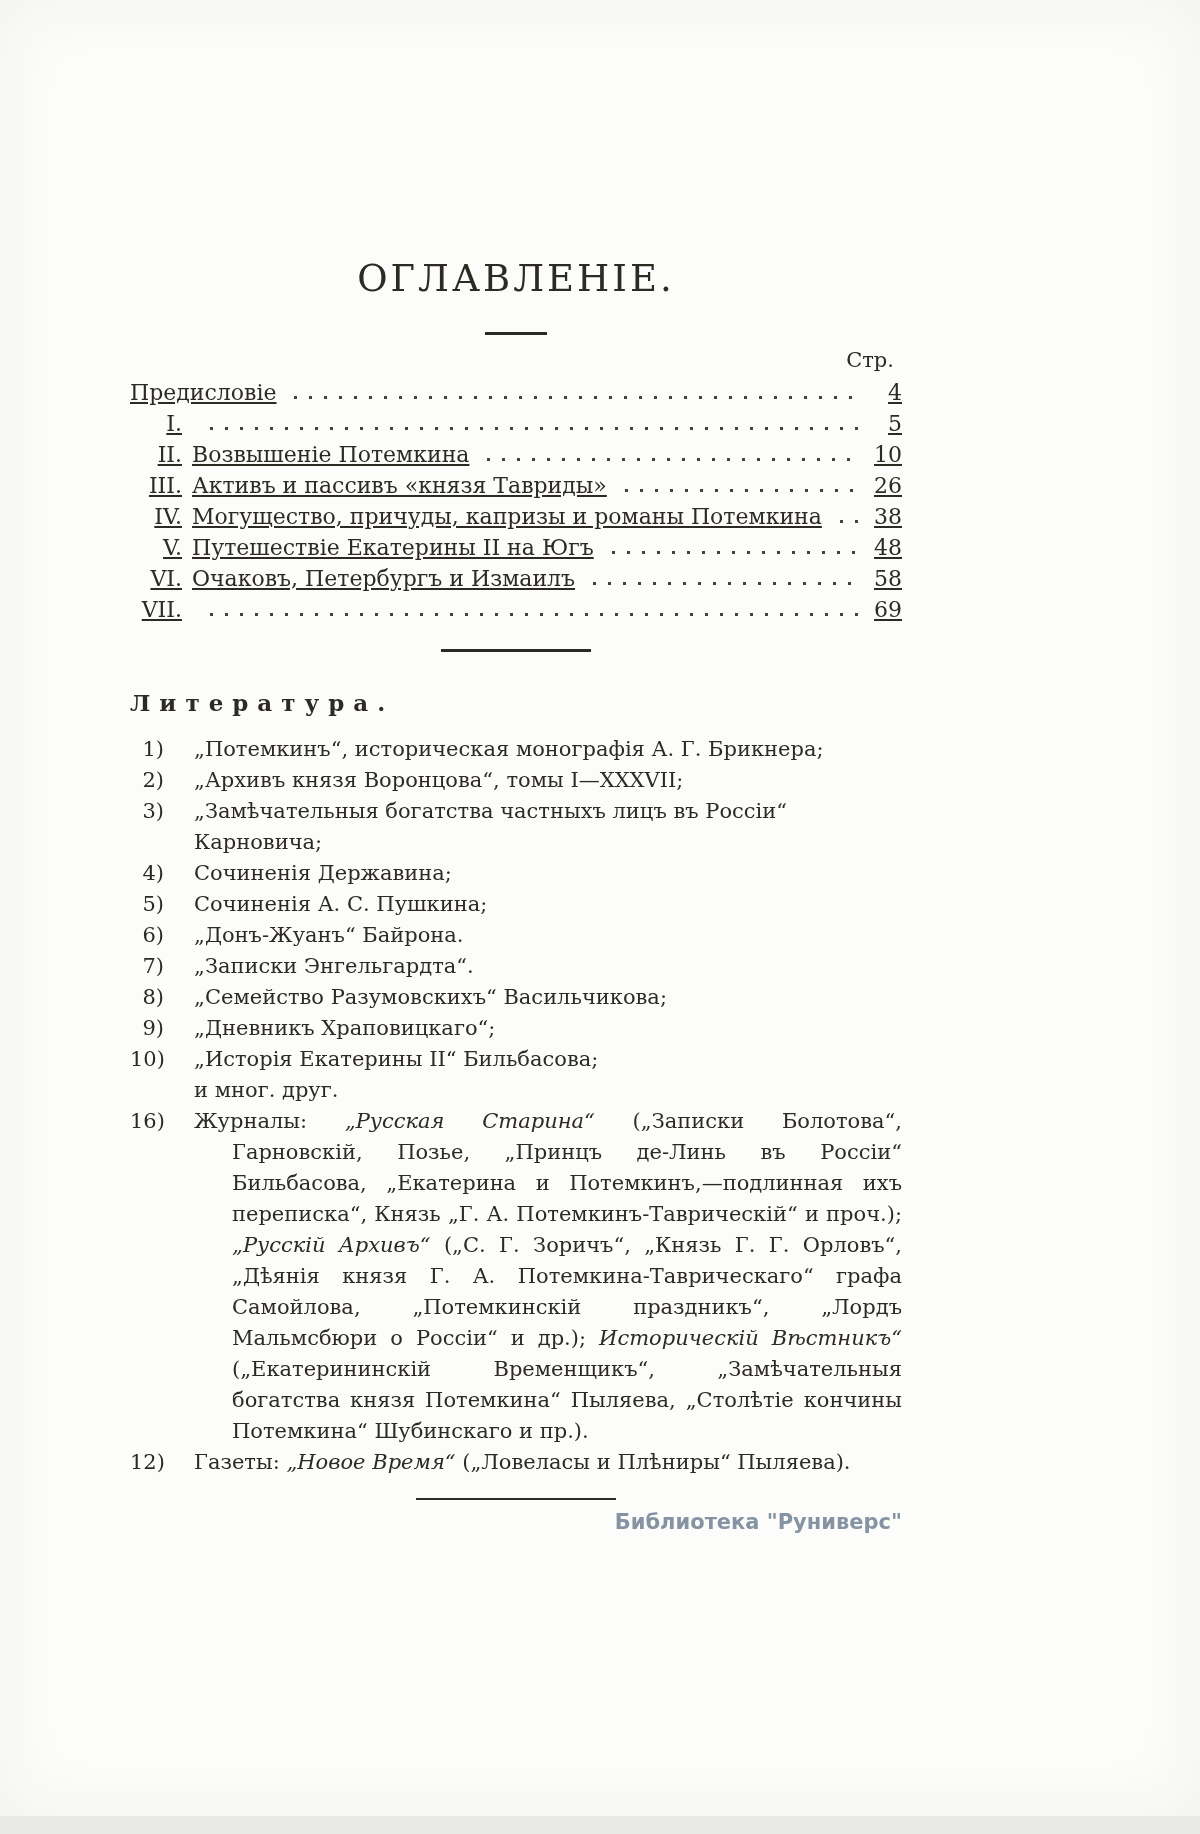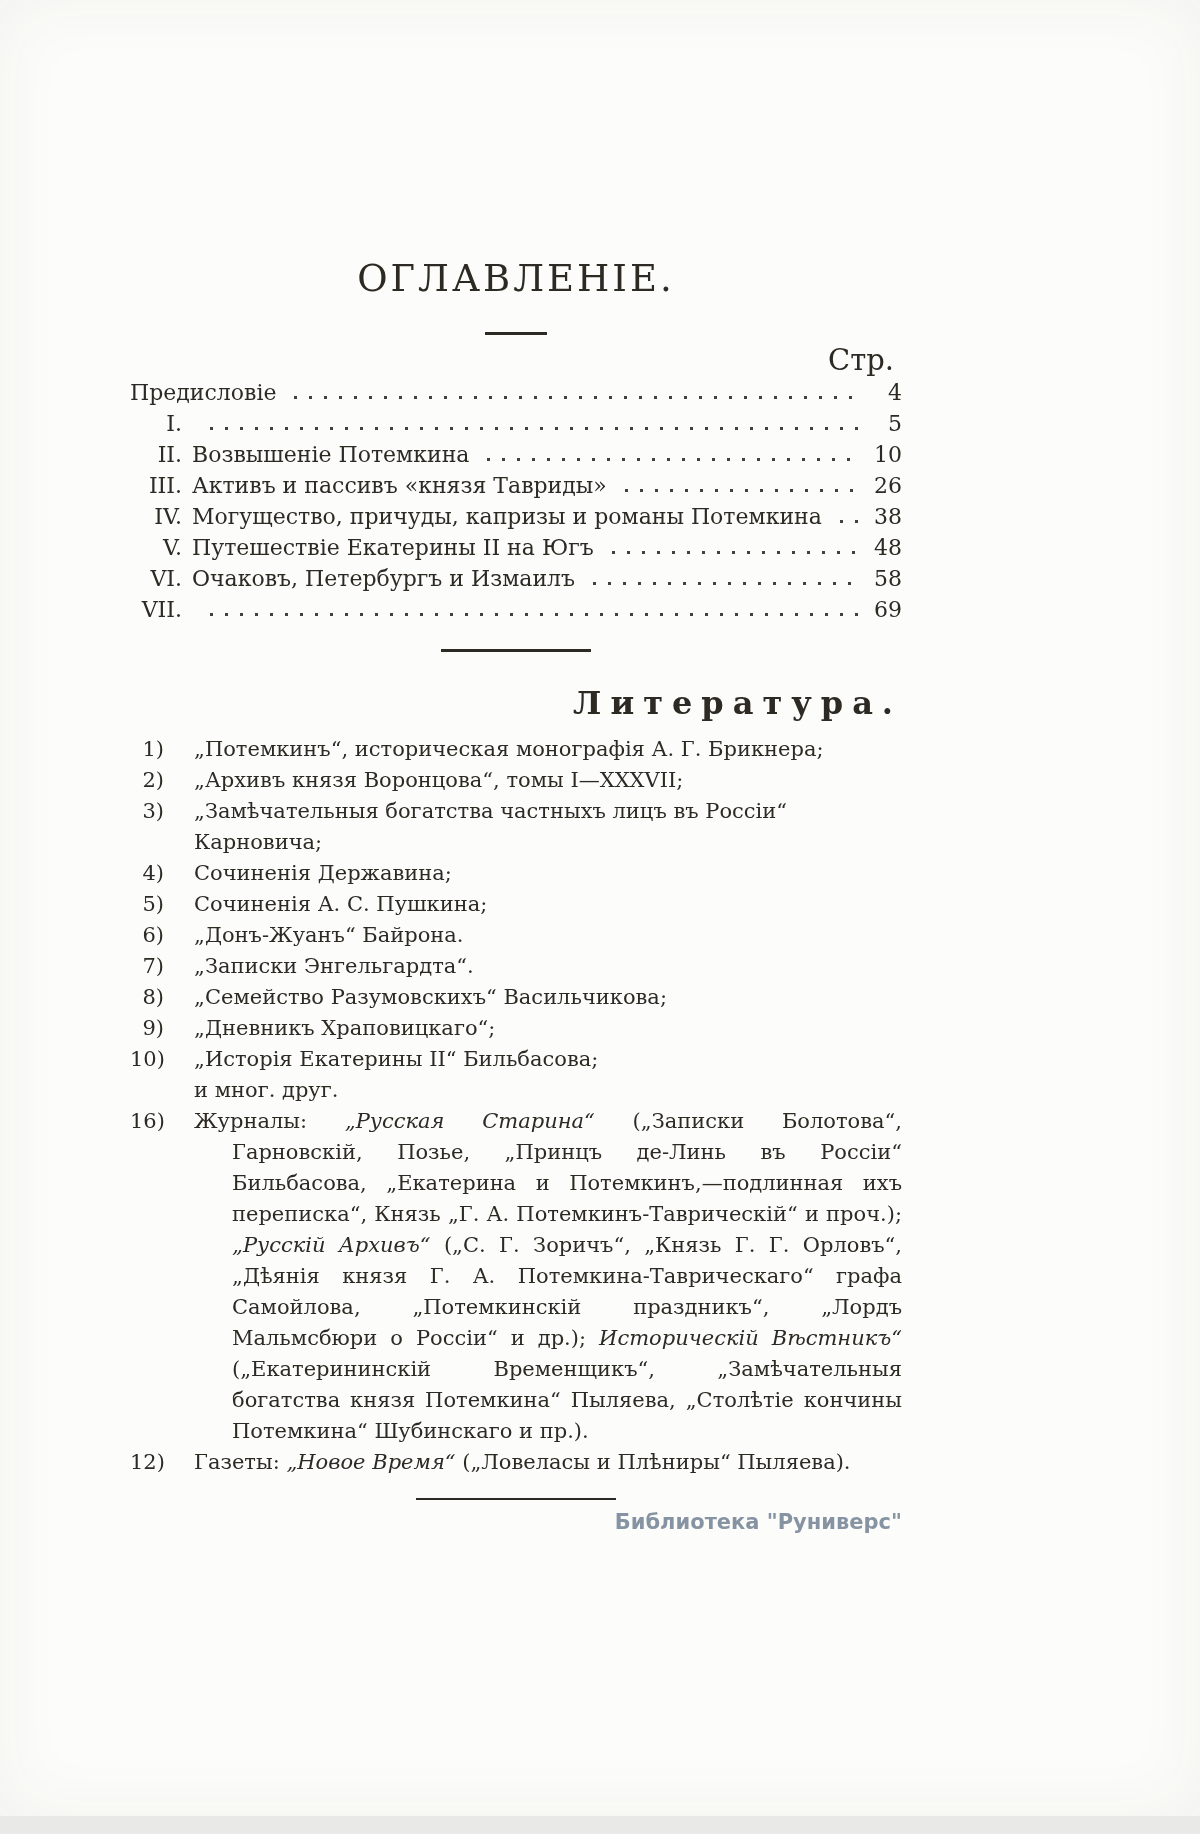--- a/index.html
+++ b/index.html
@@ -26,47 +26,47 @@
     letter-spacing:3px;
     line-height:46px;
   }
   .title-rule {
     width:62px; height:3px;
     background:#2d2a24;
     margin:30px auto 0;
   }
   .str-label {
     text-align:right;
-    font-size:29px;
+    font-size:21px;
     margin-top:12px;
     padding-right:8px;
     line-height:26px;
   }
   .toc { margin-top:4px; font-size:22px; }
-  .toc-row { display:flex; align-items:center; line-height:31px; }
+  .toc-row { display:flex; align-items:center; line-height:31px;text-decoration:underline; }
   .toc-num { flex:none; width:52px; padding-right:10px; text-align:right; }
   .toc-title { flex:none; white-space:nowrap; }
   .toc-leader {
     flex:1; align-self:stretch;
     margin:0 8px 0 10px;
     background-image: radial-gradient(circle, #45413a 1.6px, rgba(0,0,0,0) 2px);
     background-size:15px 5px;
     background-repeat:repeat-x;
     background-position:left 2px bottom 8px;
   }
   .toc-page { flex:none; width:36px; text-align:right; }
   .divider {
     width:150px; height:2.5px;
     background:#2d2a24;
     margin:24px auto 0;
   }
   .lit-heading {
     margin:34px 0 0 0;
-    text-align:right;
-    font-size:32px;
+    text-align:left;
+    font-size:23px;
     font-weight:bold;
     letter-spacing:9px;
     line-height:34px;
   }
   .lit-list { margin-top:14px; font-size:21px; }
   .lit-item { display:flex; align-items:flex-start; line-height:31px; }
   .lit-num { flex:none; width:34px; padding-right:10px; text-align:right; }
   .lit-text { flex:1; white-space:pre-line;margin-left:20px; }
   .lit-item.hang .lit-text {
     padding-left:38px;

